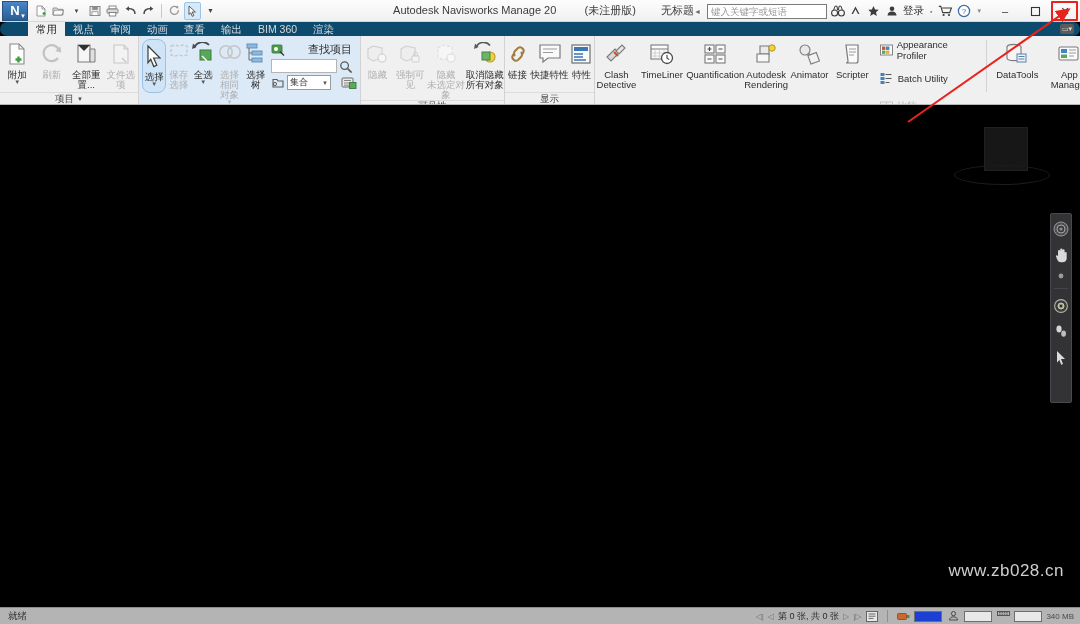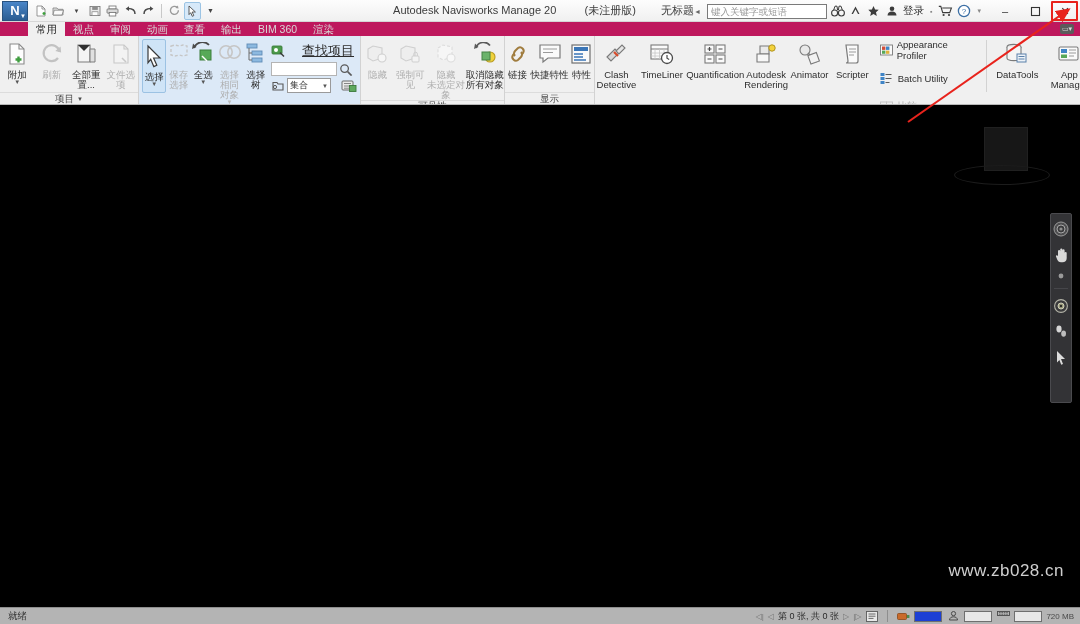--- a/index.html
+++ b/index.html
@@ -61,22 +61,22 @@
   .wc { width:30px; height:22px; display:flex; align-items:center; justify-content:center;
         color:#333; font-size:11px; }
   .wc.close { position:relative; }
   .wc.close .hl {
     position:absolute; left:1px; top:1px; right:2px; bottom:1px;
     border:2px solid #e8231c; border-radius:1px;
   }
 
   
   .tabstrip {
-    height:14px; background:#be185d; display:flex; align-items:flex-end;
-    padding-left:28px; position:relative;
+    height:14px; background:#0c4a6e; display:flex; align-items:flex-end;
+    padding-left:28px; position:relative;border-radius:7px;
   }
   .tab {
     height:14px; padding:0 8px; color:#d8d8d8; font-size:10.5px;
     display:flex; align-items:center; line-height:1;
   }
   .tab.sel { background:#f0f0f0; color:#1a1a1a; }
   .tabstrip .tb-right-stub {
     position:absolute; right:0; top:0; height:14px; width:96px;
     display:flex; align-items:center; justify-content:flex-end; padding-right:6px; gap:3px;
   }
@@ -104,34 +104,34 @@
     width:44px; min-height:54px; display:flex; flex-direction:column;
     align-items:center; justify-content:flex-start; padding-top:3px;
     font-size:9.5px; color:#2d2d2d; text-align:center; line-height:1.05;
   }
   .rbtn.w52 { width:52px; }
   .rbtn.w60 { width:60px; }
   .rbtn.w46 { width:46px; }
   .rbtn .ico { height:26px; display:flex; align-items:center; justify-content:center; margin-bottom:3px; }
   .rbtn .lbl { display:block; }
   .rbtn.dis { color:#aeaeae;align-items:center; }
-  .rbtn.active { background:#cfe4f7; border:1px solid #9cc2e3; border-radius:2px; }
+  .rbtn.active { background:#cfe4f7; border:1px solid #9cc2e3; border-radius:8px; }
   .rbtn .drop { font-size:6px; line-height:4px; color:#555; }
   .rbtn.dis .drop { color:#bbb; }
 
   .rbtn-sm {
     display:flex; align-items:center; gap:4px; font-size:9.5px; color:#2d2d2d;
     height:16px; padding:0 2px;
   }
   .rbtn-sm.dis { color:#aeaeae; }
   .rbtn-sm .ico { width:14px;height:14px;display:flex;align-items:center;justify-content:center;}
   .stackcol { display:flex; flex-direction:column; justify-content:center; padding:4px 4px 0 4px; gap:12px; }
 
   .searchrow { display:flex; flex-direction:column; gap:2px; padding:4px 3px 0 3px; }
-  .findbox { display:flex; align-items:center; gap:16px; font-size:13px; color:#2d2d2d;text-decoration:underline;}
+  .findbox { display:flex; align-items:center; gap:22px; font-size:11px; color:#2d2d2d;}
   .findinput { width:66px; height:14px; border:1px solid #b4b4b4; background:#fff;}
   .findinput-wrap { display:flex; align-items:center; gap:2px; }
   .setsel { display:flex; align-items:center; gap:2px; }
   .setbox { width:44px; height:15px; border:1px solid #9a9a9a; background:#fff;
             font-size:9px; display:flex; align-items:center; padding:1px 2px; color:#333;}
   .setbox .caret { margin-left:auto; font-size:6px; color:#555;}
 
   
   .canvas { position:absolute; left:0; top:105px; right:0; bottom:17px; background:#000; }
 
@@ -796,17 +796,17 @@
       </span>
       <span class="sb-ico">
         <svg width="13" height="10" viewBox="0 0 13 10">
             <rect x="0.5" y="0.5" width="12" height="4" fill="none" stroke="#4a4a4a" stroke-width="0.9"></rect>
             <path d="M2 1.4h1.6M4.4 1.4H6M6.8 1.4h1.6M9.2 1.4h1.6M2 3.2h1.6M4.4 3.2H6M6.8 3.2h1.6M9.2 3.2h1.6" stroke="#4a4a4a" stroke-width="0.8"></path>
           </svg>
       </span>
       <span class="pbar">
         <span class="fill" style="width:0%"></span>
       </span>
-      <span class="sb-mem">720 MB</span>
+      <span class="sb-mem">340 MB</span>
     </div>
   </div>
 
 </div>
 
 </body></html>

